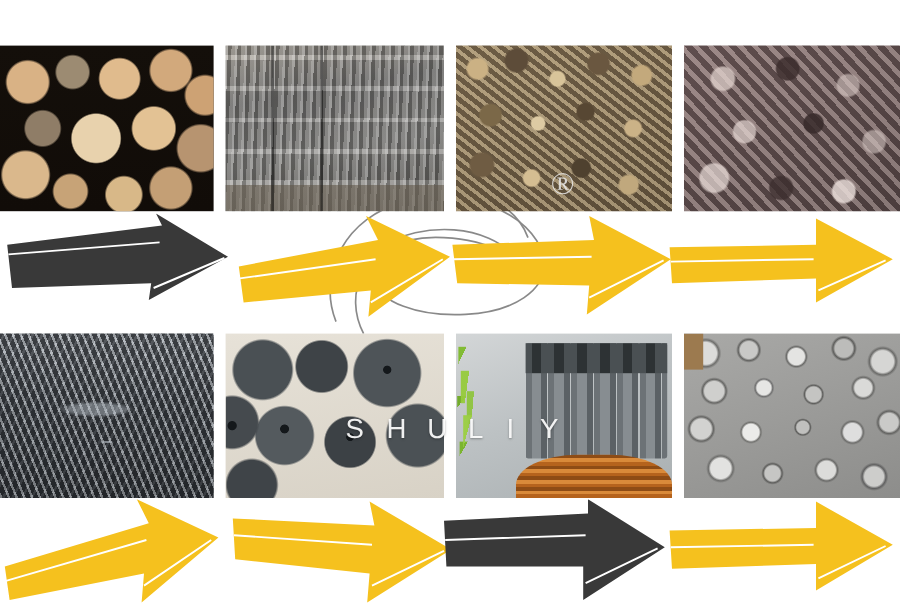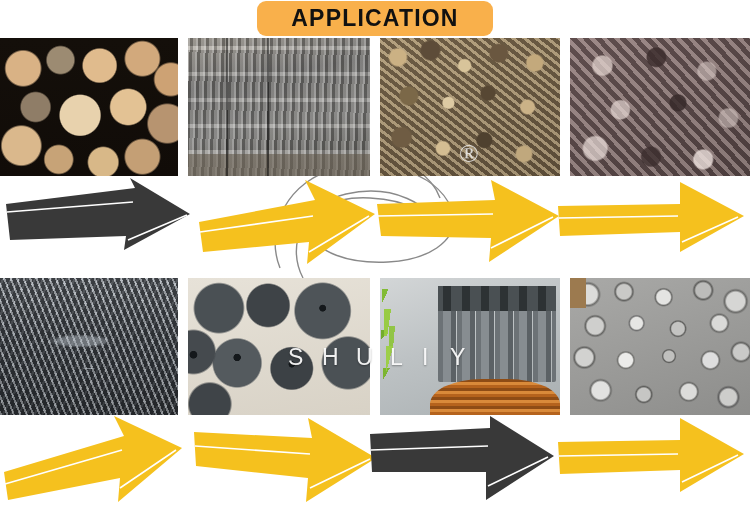--- a/index.html
+++ b/index.html
@@ -269,25 +269,20 @@
         <path d="M22 118 C6 78, 30 30, 80 18 C128 7, 185 24, 196 66"></path>
         <path d="M45 128 C28 96, 44 54, 88 44 C132 34, 176 52, 182 86"></path>
         <path d="M196 66 C198 92, 170 110, 130 112 C90 114, 58 102, 52 82"></path>
         <path d="M52 82 C48 62, 74 46, 112 48 C150 50, 176 64, 178 84"></path>
         <path d="M120 8 C150 10, 174 26, 182 48"></path>
         <path d="M150 60 L164 60 L158 70 L172 70"></path>
       </g>
     </svg>
   </div>
 
-  <div class="banner-wrap">
-    <div class="banner">
-      <span class="banner-text">APPLICATION</span>
-    </div>
-  </div>
 
   <div class="photo-row row1">
     <div class="photo logs" style="width:178px">
       <div class="tex"></div>
     </div>
     <div class="gap" style="width:10px"></div>
     <div class="photo sticks" style="width:182px">
       <div class="tex"></div>
     </div>
     <div class="gap" style="width:10px"></div>

